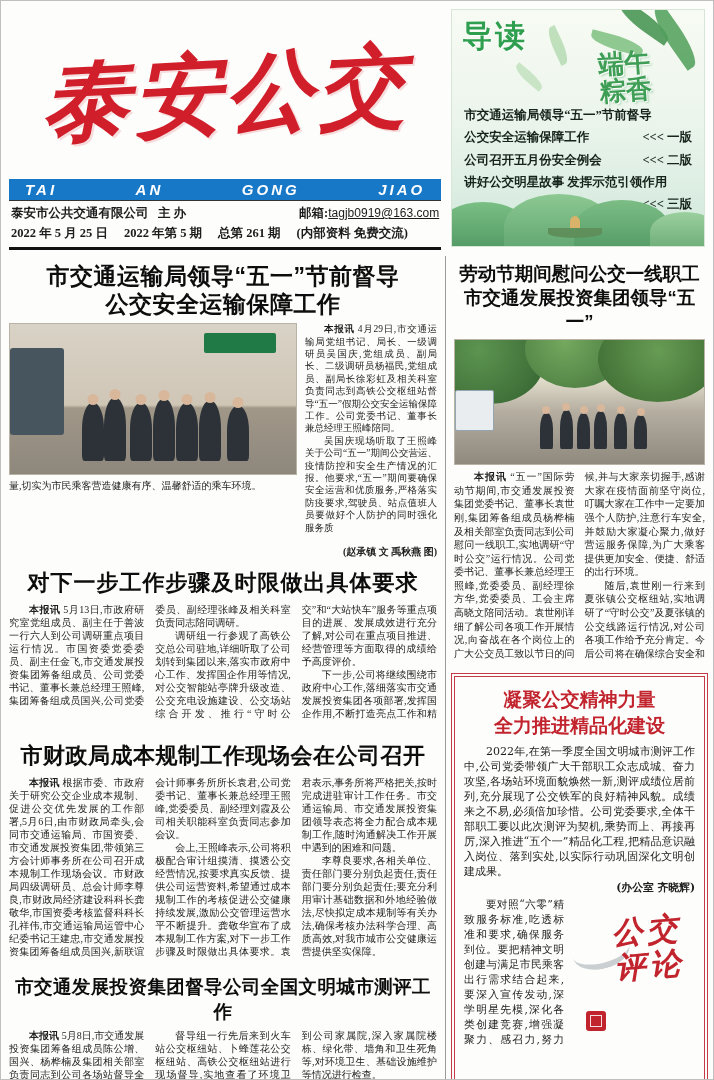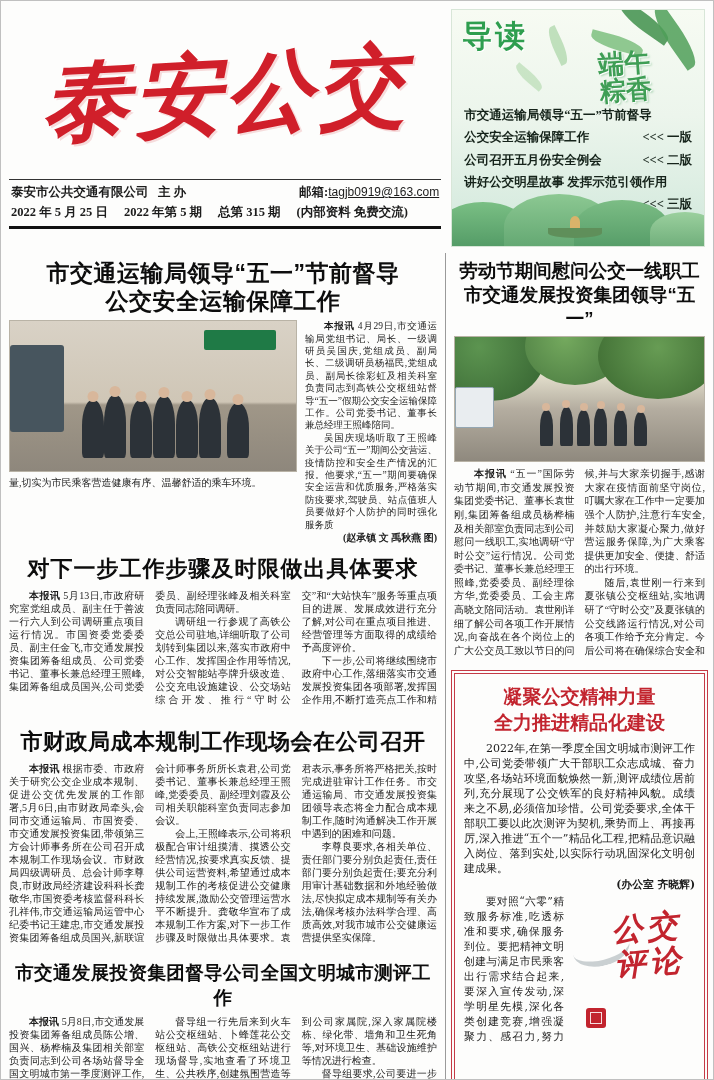--- a/index.html
+++ b/index.html
@@ -56,21 +56,21 @@
   .headline{font-family:"Liberation Sans",sans-serif;font-weight:bold;color:#0d0d0d;
         text-align:center;margin:6px 0 5px;}
   .h-a1{font-size:23px;line-height:1.22;letter-spacing:.5px;}
   .h-a2{font-size:22px;letter-spacing:1px;margin-top:10px;}
   .h-a3{font-size:22px;letter-spacing:.5px;margin-top:10px;}
   .h-a4{font-size:18.5px;letter-spacing:.4px;margin-top:10px;}
   .h-r1{font-size:18.5px;line-height:1.3;}
   .bodytxt{font-size:10px;line-height:13px;text-align:justify;}
   .bodytxt p{margin:0;text-indent:2em;}
   .lead{font-weight:bold;}
-  .byline{text-align:right;font-weight:bold;font-size:10px;margin-top:1px;}
+  .byline{text-align:right;font-weight:bold;font-size:10px;margin-top:12px;}
   .cols3{column-count:3;column-gap:11px;column-fill:auto;overflow:hidden;}
   .a2b{height:128px;}
   .a3b{height:188px;}
   .a4b{height:112px;}
   .a1row{display:flex;gap:8px;}
   .a1left{width:288px;}
   .a1right{flex:1;font-size:9.5px;line-height:12.4px;}
   .a1cont{font-size:10px;line-height:13px;margin-top:4px;}
   
   .photo{position:relative;overflow:hidden;border:1px solid #b9b3a6;box-sizing:border-box;}
@@ -120,33 +120,39 @@
 </head>
 <body>
 
 <div class="page">
 
   <div class="hdr">
     <div class="hdr-left">
       <div class="masthead">
         <span class="masthead-text">泰安公交</span>
       </div>
+      <div class="enbar">
+        <span>TAI</span>
+        <span>AN</span>
+        <span>GONG</span>
+        <span>JIAO</span>
+      </div>
       <div class="pubrow">
         <span>
           <span>泰安市公共交通有限公司</span>&nbsp;&nbsp;
           <span>主  办</span>
         </span>
         <span>
           <span>邮箱:</span><span class="email-val">tagjb0919@163.com</span>
         </span>
       </div>
       <div class="pubrow2">
         <span>2022 年 5 月 25 日</span>
         <span>2022 年第 5 期</span>
-        <span>总第 315 期</span>
+        <span>总第 261 期</span>
         <span>(内部资料  免费交流)</span>
       </div>
     </div>
 
     <div class="guide">
       <span class="leaf l1"></span>
       <span class="leaf l2"></span>
       <span class="leaf l3"></span>
       <span class="leaf l4"></span>
       <span class="leaf l5"></span>

